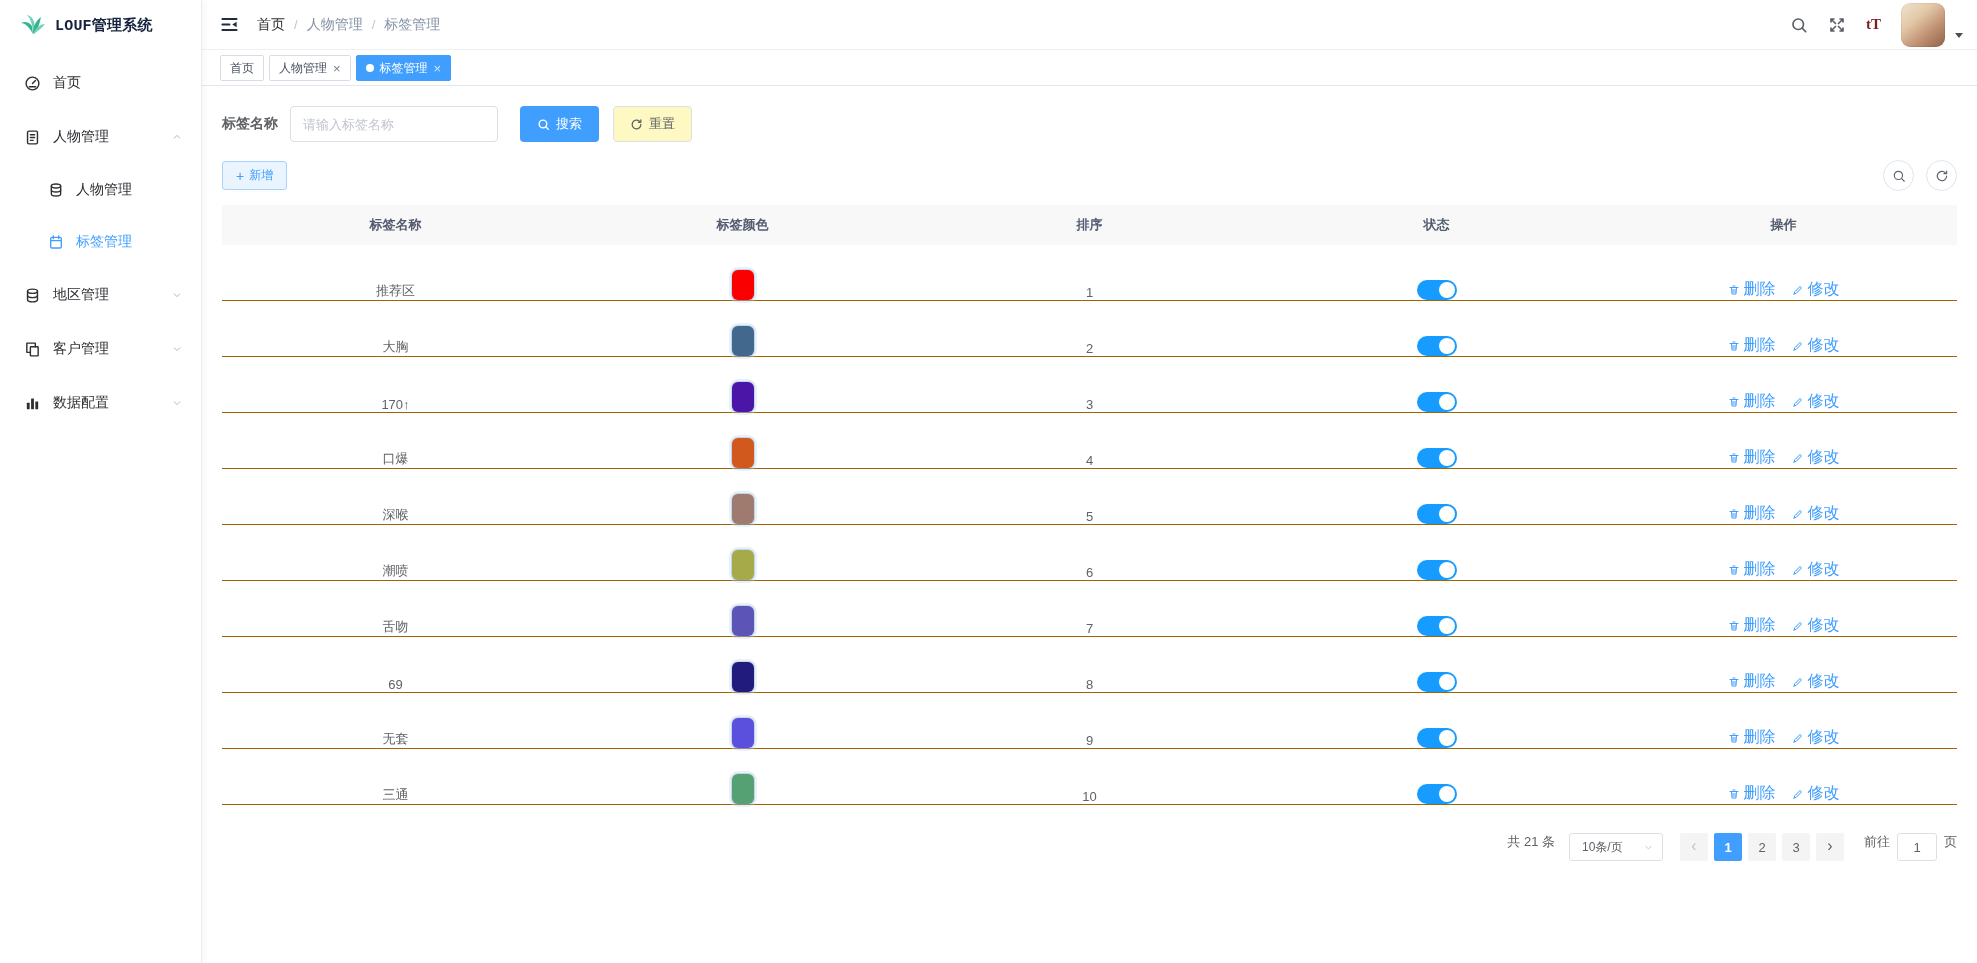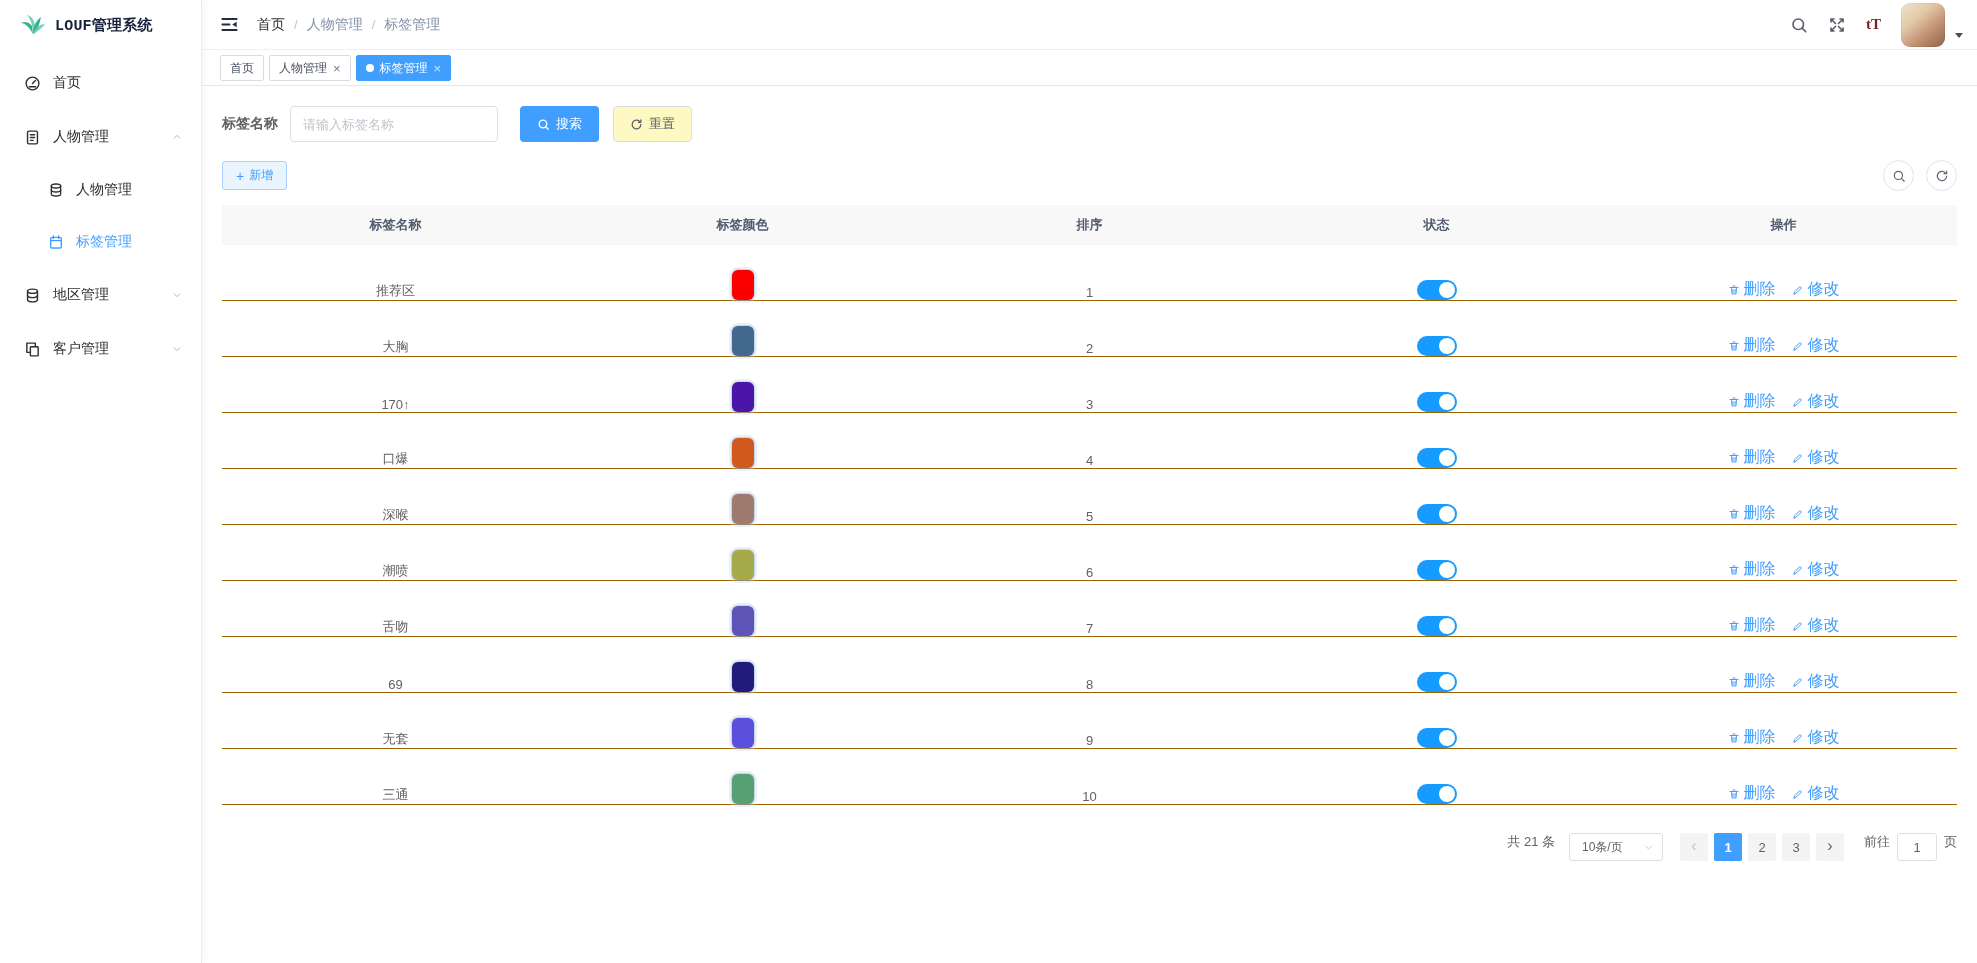--- a/index.html
+++ b/index.html
@@ -201,20 +201,35 @@
           </svg>
         </span>
         <span class="mi-label">客户管理</span>
         <span class="chev">
           <svg width="12" height="12" viewBox="0 0 24 24" fill="none" stroke="currentColor" stroke-width="2" stroke-linecap="round">
               <path d="M6 9.5l6 5.5 6-5.5"></path>
             </svg>
         </span>
       </div>
 
+      <div class="menu-item">
+        <span class="mi-icon">
+          <svg width="17" height="17" viewBox="0 0 24 24" fill="currentColor">
+            <rect x="4" y="11" width="4" height="9" rx="0.5"></rect>
+              <rect x="10" y="5" width="4" height="15" rx="0.5"></rect>
+              <rect x="16" y="9" width="4" height="11" rx="0.5"></rect>
+          </svg>
+        </span>
+        <span class="mi-label">数据配置</span>
+        <span class="chev">
+          <svg width="12" height="12" viewBox="0 0 24 24" fill="none" stroke="currentColor" stroke-width="2" stroke-linecap="round">
+              <path d="M6 9.5l6 5.5 6-5.5"></path>
+            </svg>
+        </span>
+      </div>
 
 
     </nav>
   </aside>
 
   <div class="main">
 
     <header class="navbar">
       <span class="fold-btn">
         <svg width="19" height="19" viewBox="0 0 24 24" fill="none" stroke="currentColor" stroke-width="2.4" stroke-linecap="round">

